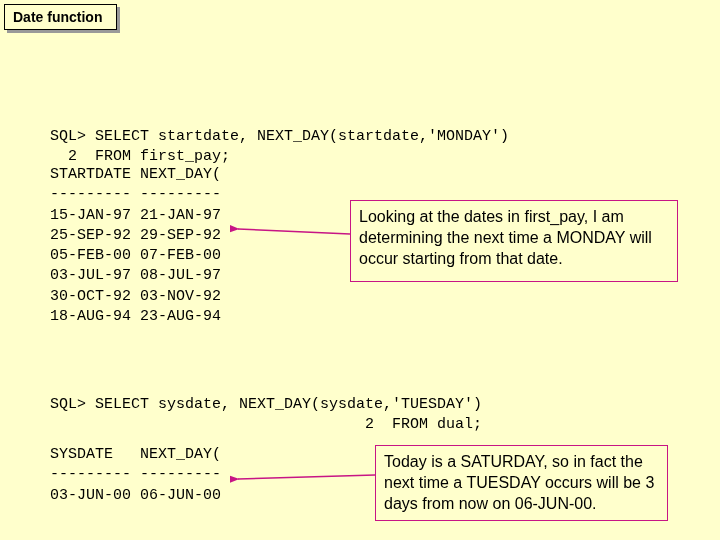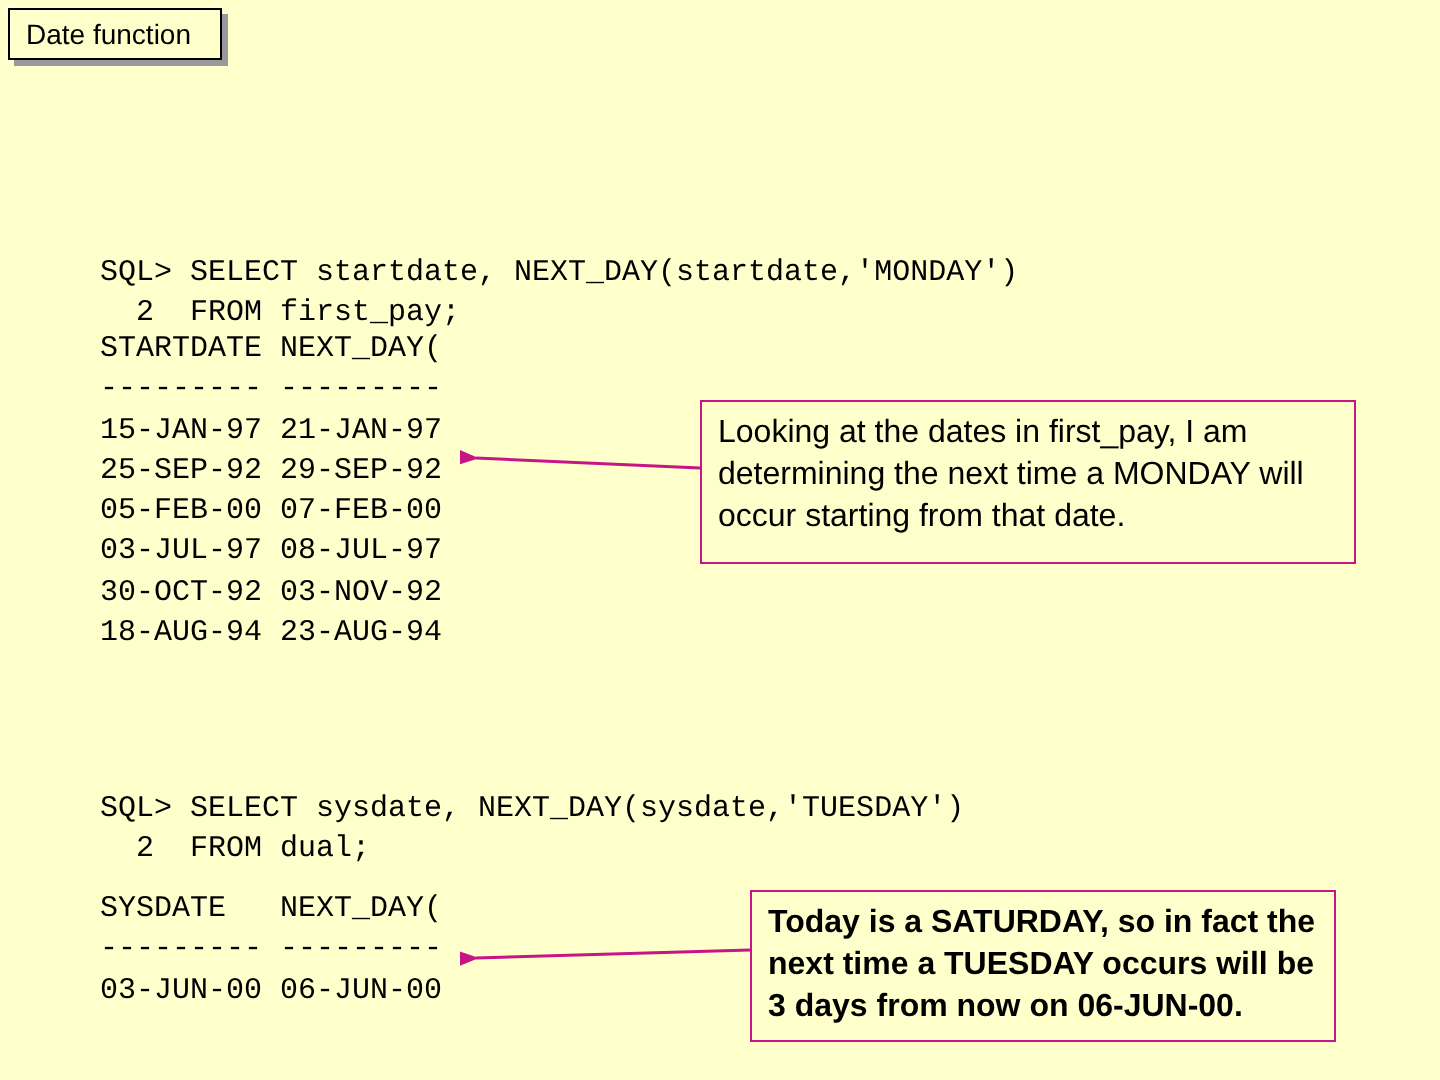--- a/index.html
+++ b/index.html
@@ -11,46 +11,46 @@
     height: 540px;
     position: relative;
   }
   .title-box {
     position: absolute;
     top: 4px;
     left: 4px;
     background: #ffffcc;
     border: 1.5px solid #000;
     padding: 4px 14px 4px 8px;
-    font-weight: normal;
+    font-weight: bold;
     font-size: 14px;
     box-shadow: 3px 3px 0px #999;
   }
   .code-block {
     position: absolute;
     font-family: "Courier New", monospace;
     font-size: 15px;
     line-height: 1.35;
     white-space: pre;
   }
   .code1 { top: 115px; left: 50px; margin-top: 12px; }
   .code2 { top: 165px; left: 50px; }
-  .code3 { top: 395px; left: 50px; }
+  .code3 { top: 395px; left: 50px; text-align: right; }
   .code4 { top: 445px; left: 50px; }
   .note-box {
     position: absolute;
     border: 1.5px solid #c71585;
     background: #ffffcc;
     font-size: 16px;
     line-height: 1.3;
     padding: 6px 8px;
     color: #000;
   }
   .note1 { top: 200px; left: 350px; width: 310px; }
-  .note2 { top: 445px; left: 375px; width: 275px; font-weight: bold; }
+  .note2 { top: 445px; left: 375px; width: 275px; }
   .arrow {
     position: absolute;
     pointer-events: none;
   }
 </style>
 </head>
 <body>
 
 <div class="title-box">
   <span>Date function</span>

